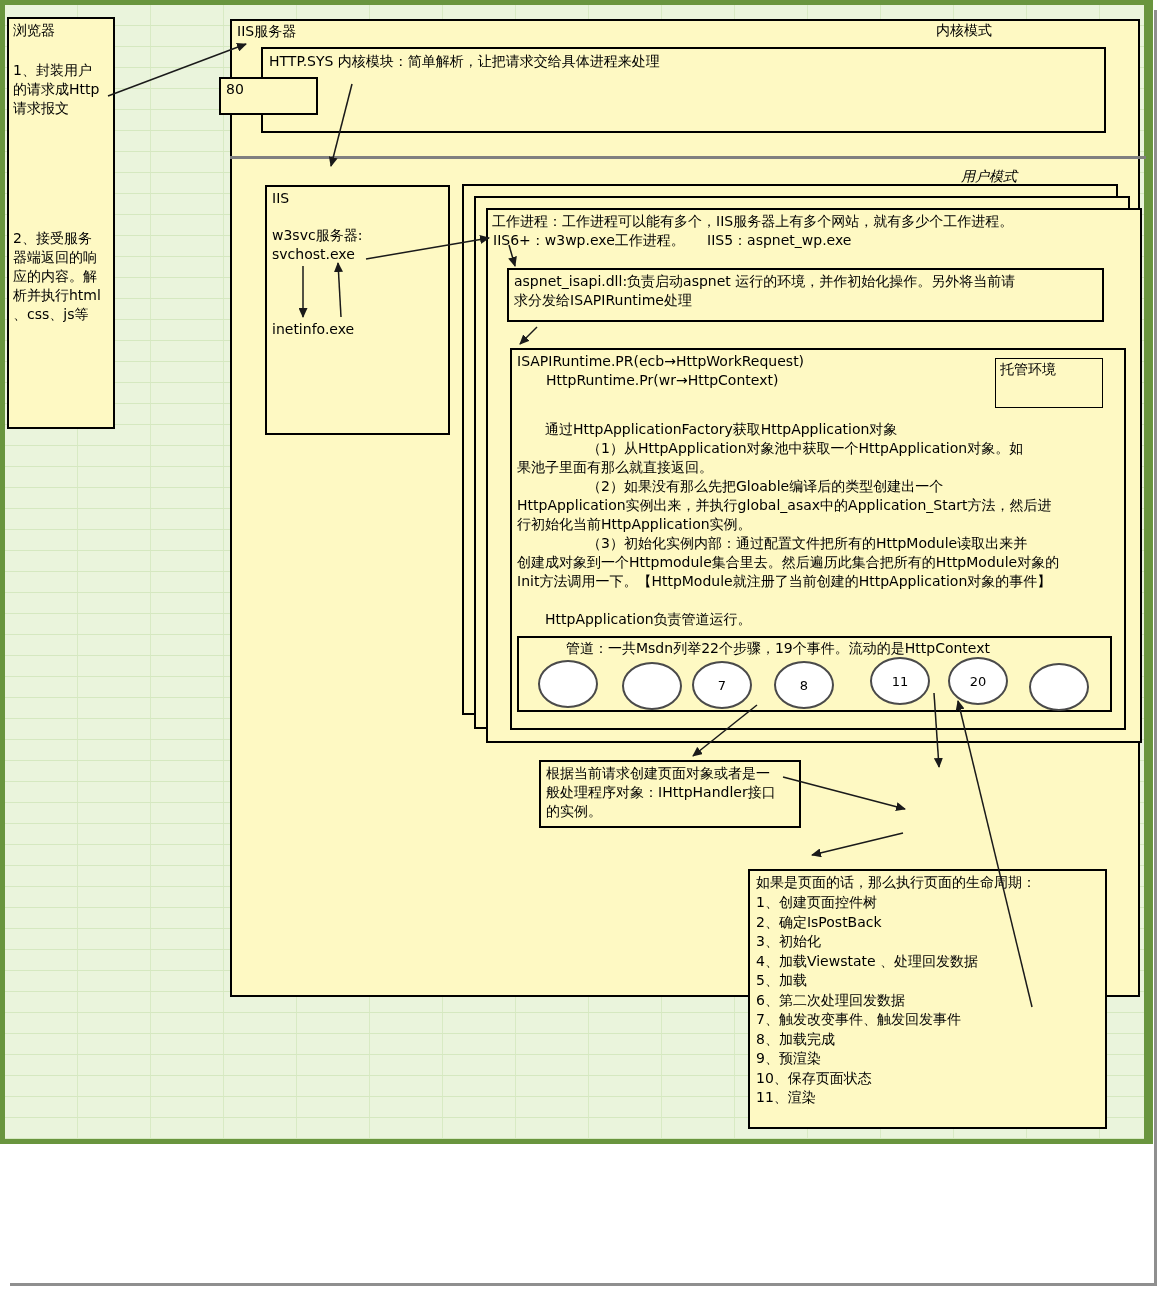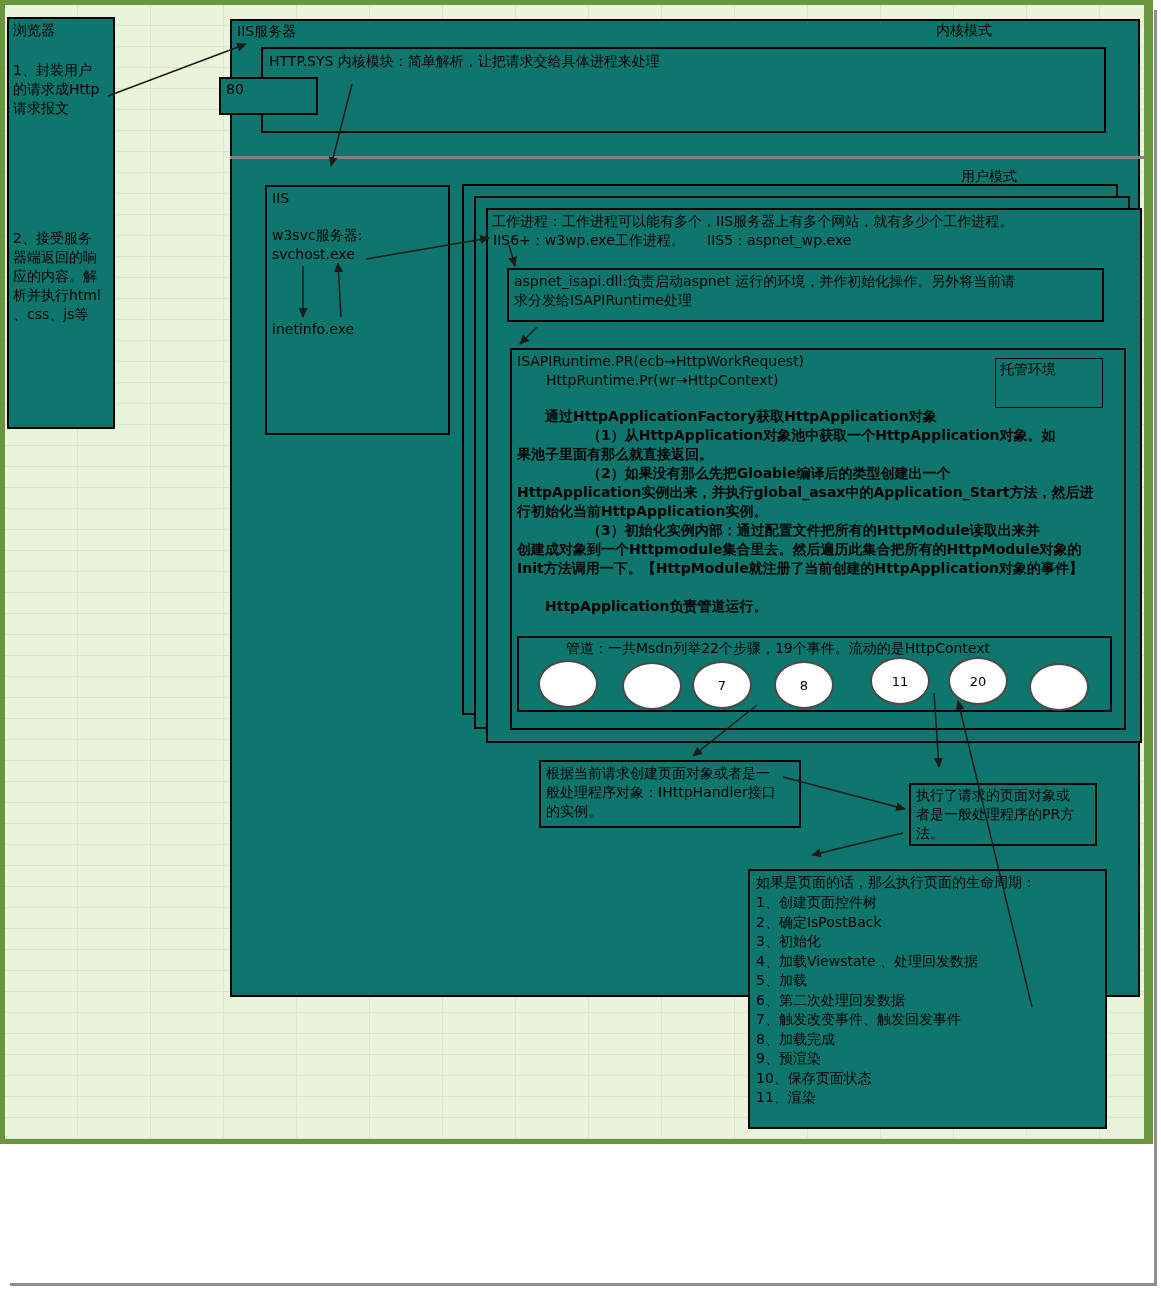--- a/index.html
+++ b/index.html
@@ -7,21 +7,21 @@
          font-family:"DejaVu Sans","Liberation Sans",sans-serif;color:#000;}
   
   .sheet{position:absolute;left:0;top:0;width:1153px;height:1144px;box-sizing:border-box;
          background-color:#eaf4dc;
          background-image:
            repeating-linear-gradient(to bottom, transparent 0px, transparent 20px, #d5e8c0 20px, #d5e8c0 21px),
            repeating-linear-gradient(to right, transparent 0px, transparent 72px, #d8eac4 72px, #d8eac4 73px);
          border:5px solid #69953e;border-right-width:9px;}
   .shadow-right{position:absolute;left:1154px;top:10px;width:3px;height:1276px;background:#8f8f8f;}
   .shadow-bottom{position:absolute;left:10px;top:1283px;width:1147px;height:3px;background:#8f8f8f;}
-  .box{position:absolute;background:#0f766e;border:2px solid #000;box-sizing:border-box;}
+  .box{position:absolute;background:#fef9c3;border:2px solid #000;box-sizing:border-box;}
   .thin{border-width:1px;}
   .t{white-space:pre-wrap;font-size:14px;line-height:19px;}
   .lbl{position:absolute;font-size:14px;line-height:18px;white-space:pre;}
   .divider{position:absolute;left:230px;top:156px;width:916px;height:3px;background:#808080;}
   .ellipse{position:absolute;width:56px;height:44px;border:2px solid #4a4a4a;border-radius:50%;
            background:#fff;display:flex;align-items:center;justify-content:center;
            font-size:13px;}
   svg.arrows{position:absolute;left:0;top:0;pointer-events:none;}
 </style>
 </head>
@@ -39,21 +39,21 @@
 
   <div class="box" style="left:261px;top:47px;width:845px;height:86px;">
     <div class="t" style="position:absolute;left:6px;top:3px;width:820px;">HTTP.SYS 内核模块：简单解析，让把请求交给具体进程来处理</div>
   </div>
 
   <div class="box" style="left:219px;top:77px;width:99px;height:38px;">
     <div class="t" style="position:absolute;left:5px;top:1px;">80</div>
   </div>
 
   <div class="divider"></div>
-  <div class="lbl" style="left:961px;top:167px;">用户模式</div>
+  <div class="lbl" style="left:961px;top:167px;font-style:italic;">用户模式</div>
 
   <div class="box" style="left:462px;top:184px;width:656px;height:531px;"></div>
   <div class="box" style="left:474px;top:196px;width:656px;height:533px;"></div>
   <div class="box" style="left:486px;top:208px;width:656px;height:535px;">
     <div class="t" style="position:absolute;left:4px;top:2px;width:640px;">工作进程：工作进程可以能有多个，IIS服务器上有多个网站，就有多少个工作进程。</div>
     <div class="t" style="position:absolute;left:5px;top:21px;width:640px;">IIS6+：w3wp.exe工作进程。     IIS5：aspnet_wp.exe</div>
   </div>
 
   <div class="box" style="left:265px;top:185px;width:185px;height:250px;">
     <div class="t" style="position:absolute;left:5px;top:2px;">IIS</div>
@@ -63,21 +63,21 @@
   </div>
 
   <div class="box" style="left:507px;top:268px;width:597px;height:54px;">
     <div class="t" style="position:absolute;left:5px;top:2px;width:582px;">aspnet_isapi.dll:负责启动aspnet 运行的环境，并作初始化操作。另外将当前请
 求分发给ISAPIRuntime处理</div>
   </div>
 
   <div class="box" style="left:510px;top:348px;width:616px;height:382px;">
     <div class="t" style="position:absolute;left:5px;top:2px;">ISAPIRuntime.PR(ecb→HttpWorkRequest)</div>
     <div class="t" style="position:absolute;left:34px;top:21px;">HttpRuntime.Pr(wr→HttpContext)</div>
-    <div class="t" style="position:absolute;left:5px;top:57px;width:602px;font-weight:bold;">　　通过HttpApplicationFactory获取HttpApplication对象
+    <div class="t" style="position:absolute;left:5px;top:70px;width:602px;">　　通过HttpApplicationFactory获取HttpApplication对象
 　　　　　（1）从HttpApplication对象池中获取一个HttpApplication对象。如
 果池子里面有那么就直接返回。
 　　　　　（2）如果没有那么先把Gloable编译后的类型创建出一个
 HttpApplication实例出来，并执行global_asax中的Application_Start方法，然后进
 行初始化当前HttpApplication实例。
 　　　　　（3）初始化实例内部：通过配置文件把所有的HttpModule读取出来并
 创建成对象到一个Httpmodule集合里去。然后遍历此集合把所有的HttpModule对象的
 Init方法调用一下。【HttpModule就注册了当前创建的HttpApplication对象的事件】
 
 　　HttpApplication负责管道运行。</div>
@@ -97,25 +97,20 @@
   <div class="ellipse" style="left:870px;top:657px;">11</div>
   <div class="ellipse" style="left:948px;top:657px;">20</div>
   <div class="ellipse" style="left:1029px;top:663px;"></div>
 
   <div class="box" style="left:539px;top:760px;width:262px;height:68px;">
     <div class="t" style="position:absolute;left:5px;top:2px;width:248px;">根据当前请求创建页面对象或者是一
 般处理程序对象：IHttpHandler接口
 的实例。</div>
   </div>
 
-  <div class="box" style="left:909px;top:783px;width:188px;height:63px;">
-    <div class="t" style="position:absolute;left:5px;top:1px;width:176px;">执行了请求的页面对象或
-者是一般处理程序的PR方
-法。</div>
-  </div>
 
   <div class="box" style="left:748px;top:869px;width:359px;height:260px;">
     <div class="t" style="position:absolute;left:6px;top:2px;width:344px;line-height:19.5px;">如果是页面的话，那么执行页面的生命周期：</div>
     <div class="t" style="position:absolute;left:6px;top:22px;width:344px;line-height:19.5px;">1、创建页面控件树
 2、确定IsPostBack
 3、初始化
 4、加载Viewstate 、处理回发数据
 5、加载
 6、第二次处理回发数据
 7、触发改变事件、触发回发事件

